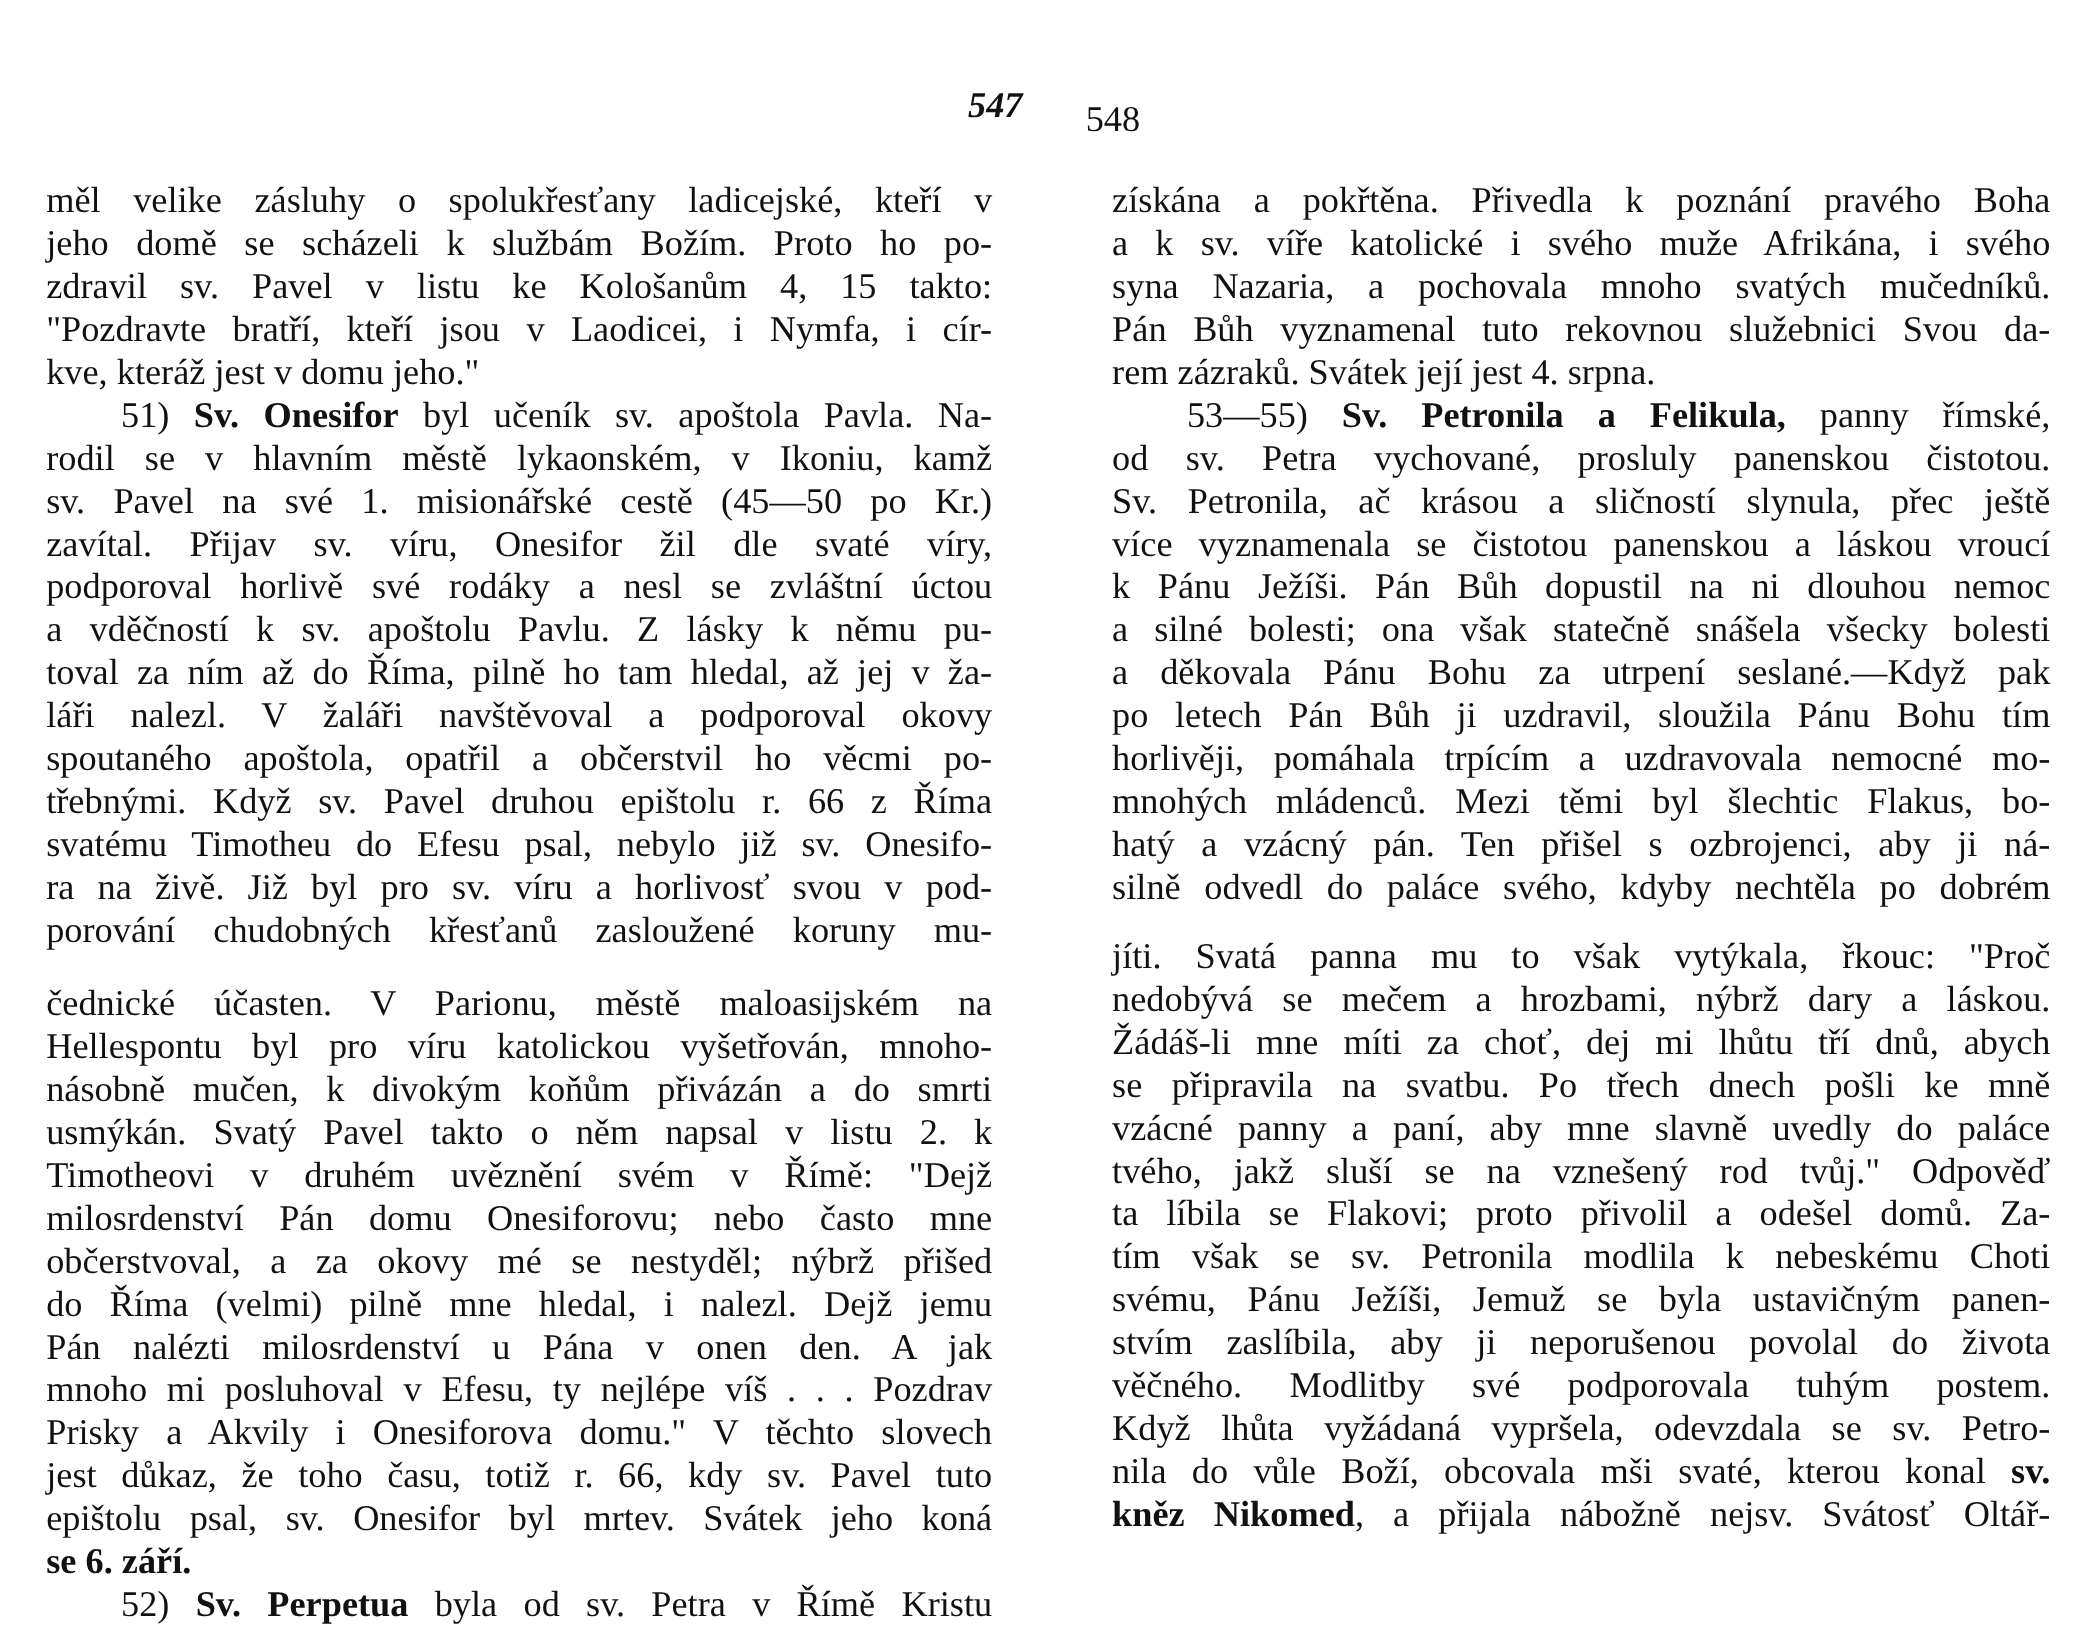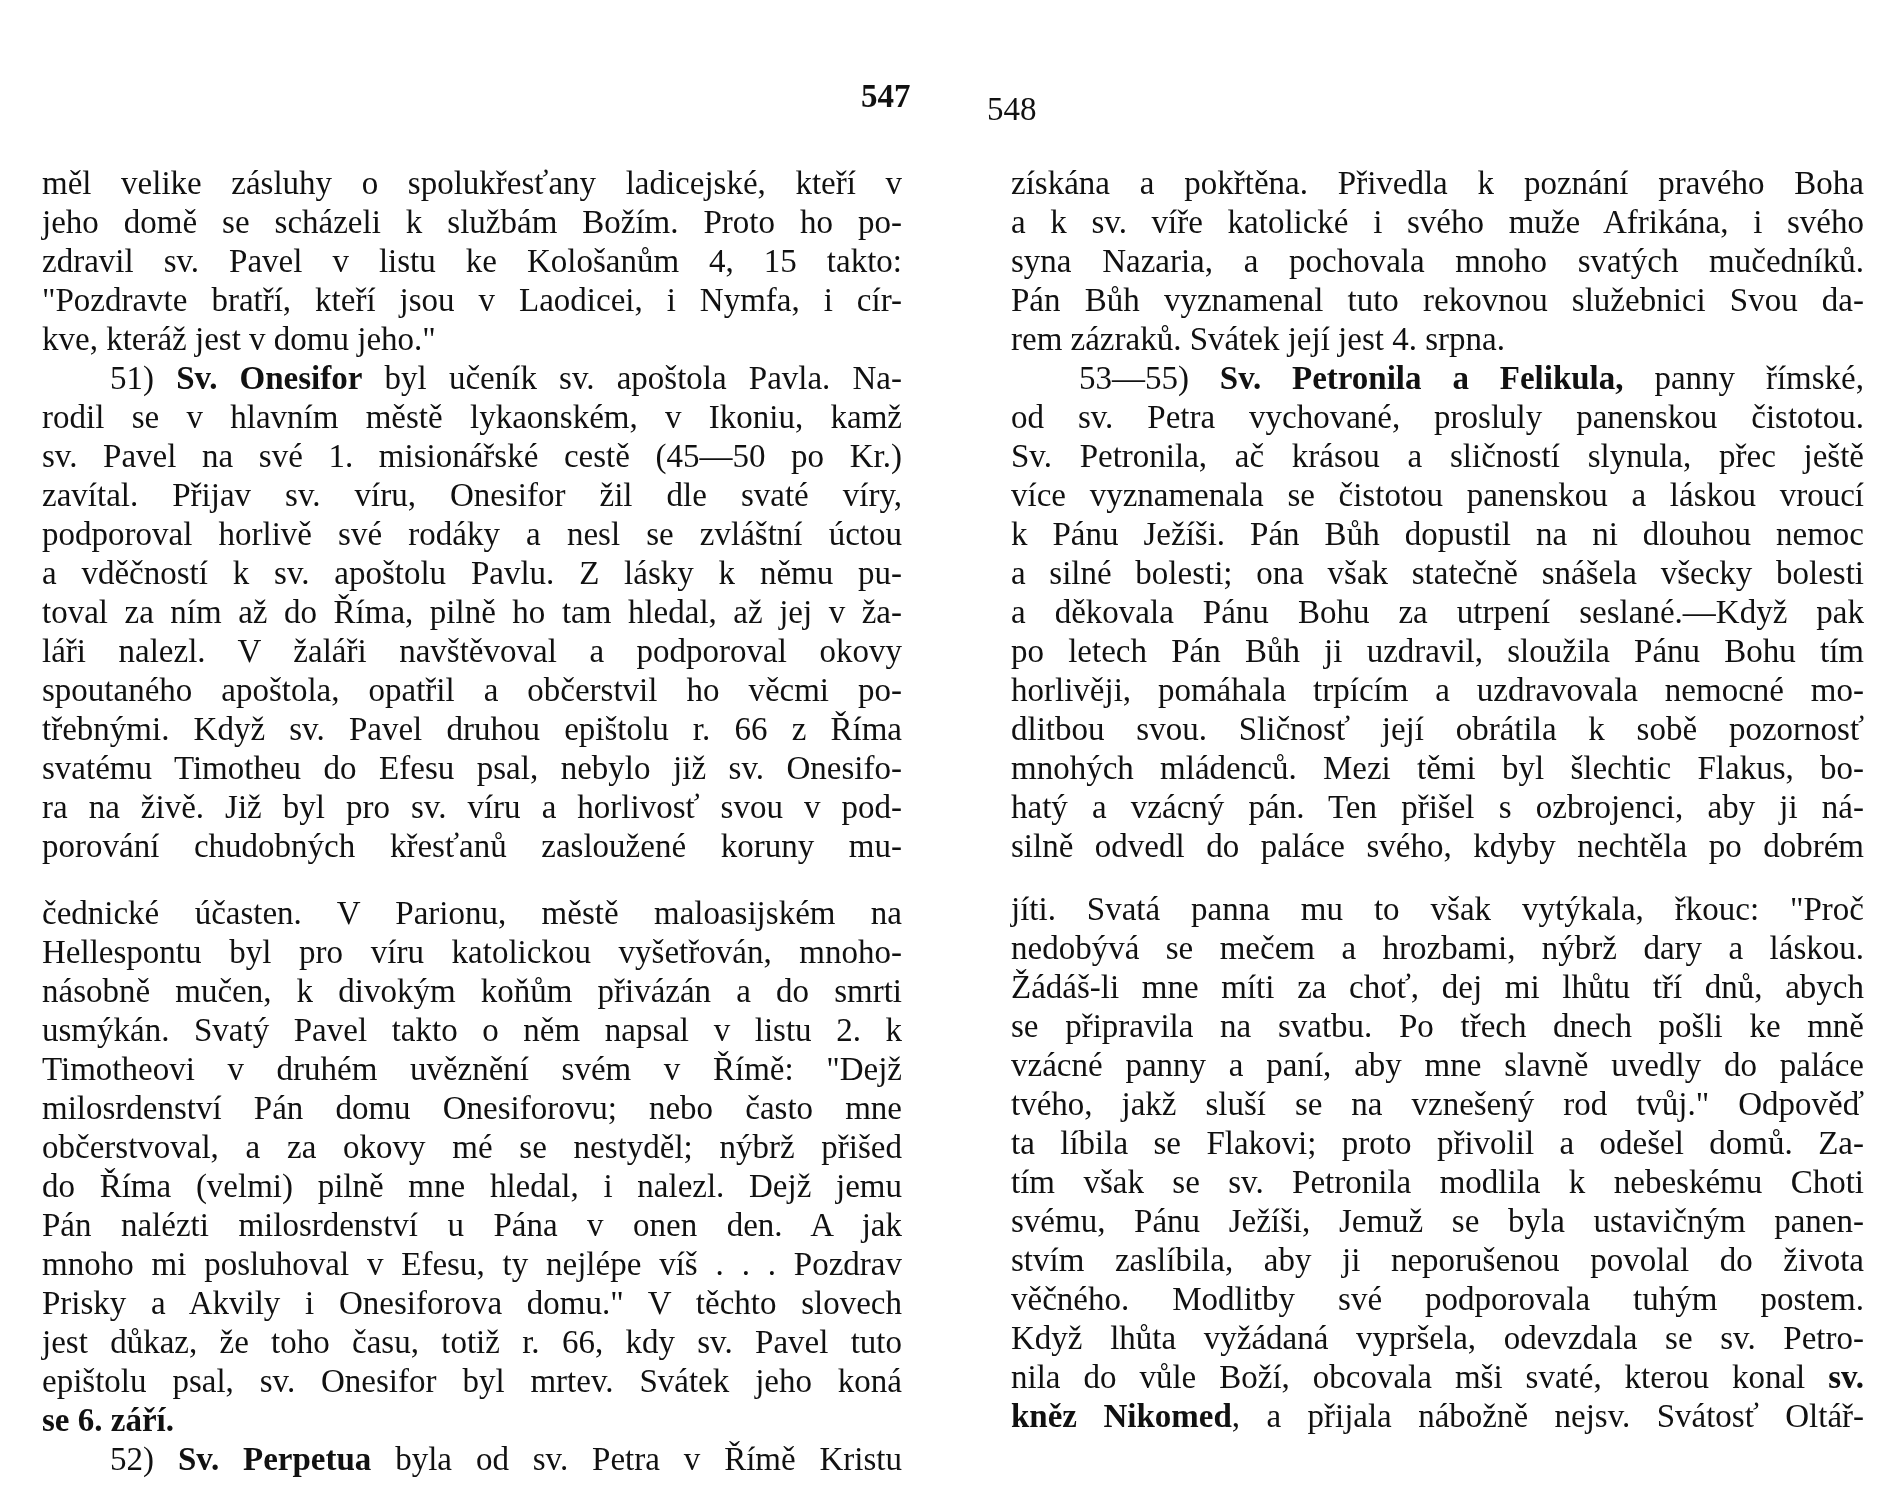--- a/index.html
+++ b/index.html
@@ -1,20 +1,20 @@
 <!DOCTYPE html>
 <html><head>
 <meta charset="utf-8">
 <style>
   html, body { margin: 0; padding: 0; background: #ffffff; }
   body { width: 1894px; height: 1500px; position: relative; overflow: hidden;
          font-family: "Liberation Serif", "DejaVu Serif", serif; color: #111111; }
   .page-number { position: absolute; top: 78px; font-size: 33px; font-weight: bold;
                  font-family: "Liberation Serif", serif; letter-spacing: 0px; }
-  #pn-left { left: 861px; }
+  #pn-left { left: 880px; font-style: italic; }
   #pn-right { left: 987px; font-weight: normal; margin-top: 13px; }
   .column { position: absolute; top: 164px; }
   #col-left { left: 42px; width: 860px; }
   #col-right { left: 1011px; width: 853px; }
   .line { height: 39px; line-height: 39px; font-size: 33px; white-space: nowrap;
           text-align: justify; text-align-last: justify; overflow: visible;
           transform-origin: left center; }
   .line.last { text-align-last: left; }
   .line.indent { padding-left: 68px; }
   .line .b { font-weight: bold; }
@@ -69,21 +69,20 @@
       <div class="line last" style="display: block;"><span>rem zázraků.  Svátek její jest 4. srpna.</span></div>
       <div class="line indent" style="display: block;"><span>53—55)  </span><span class="b">Sv. Petronila a Felikula,</span><span> panny římské,</span></div>
       <div class="line" style="display: block;"><span>od sv. Petra vychované, prosluly panenskou čistotou.</span></div>
       <div class="line" style="display: block;"><span>Sv. Petronila, ač krásou a sličností slynula, přec ještě</span></div>
       <div class="line" style="display: block;"><span>více vyznamenala se čistotou panenskou a láskou vroucí</span></div>
       <div class="line" style="display: block;"><span>k Pánu Ježíši.  Pán Bůh dopustil na ni dlouhou nemoc</span></div>
       <div class="line" style="display: block;"><span>a silné bolesti; ona však statečně snášela všecky bolesti</span></div>
       <div class="line" style="display: block;"><span>a děkovala Pánu Bohu za utrpení seslané.—Když pak</span></div>
       <div class="line" style="display: block;"><span>po letech Pán Bůh ji uzdravil, sloužila Pánu Bohu tím</span></div>
       <div class="line" style="display: block;"><span>horlivěji, pomáhala trpícím a uzdravovala nemocné mo-</span></div>
-      <div class="line" style="display: block;"><span>dlitbou svou.  Sličnosť její obrátila k sobě pozornosť</span></div>
       <div class="line" style="display: block;"><span>mnohých mládenců.  Mezi těmi byl šlechtic Flakus, bo-</span></div>
       <div class="line" style="display: block;"><span>hatý a vzácný pán.  Ten přišel s ozbrojenci, aby ji ná-</span></div>
       <div class="line" style="display: block;"><span>silně odvedl do paláce svého, kdyby nechtěla po dobrém</span></div>
       <div class="line" style="display: block; margin-top: 24px;"><span>jíti.  Svatá panna mu to však vytýkala, řkouc: "Proč</span></div>
       <div class="line" style="display: block;"><span>nedobývá se mečem a hrozbami, nýbrž dary a láskou.</span></div>
       <div class="line" style="display: block;"><span>Žádáš-li mne míti za choť, dej mi lhůtu tří dnů, abych</span></div>
       <div class="line" style="display: block;"><span>se připravila na svatbu.  Po třech dnech pošli ke mně</span></div>
       <div class="line" style="display: block;"><span>vzácné panny a paní, aby mne slavně uvedly do paláce</span></div>
       <div class="line" style="display: block;"><span>tvého, jakž sluší se na vznešený rod tvůj."  Odpověď</span></div>
       <div class="line" style="display: block;"><span>ta líbila se Flakovi; proto přivolil a odešel domů. Za-</span></div>

